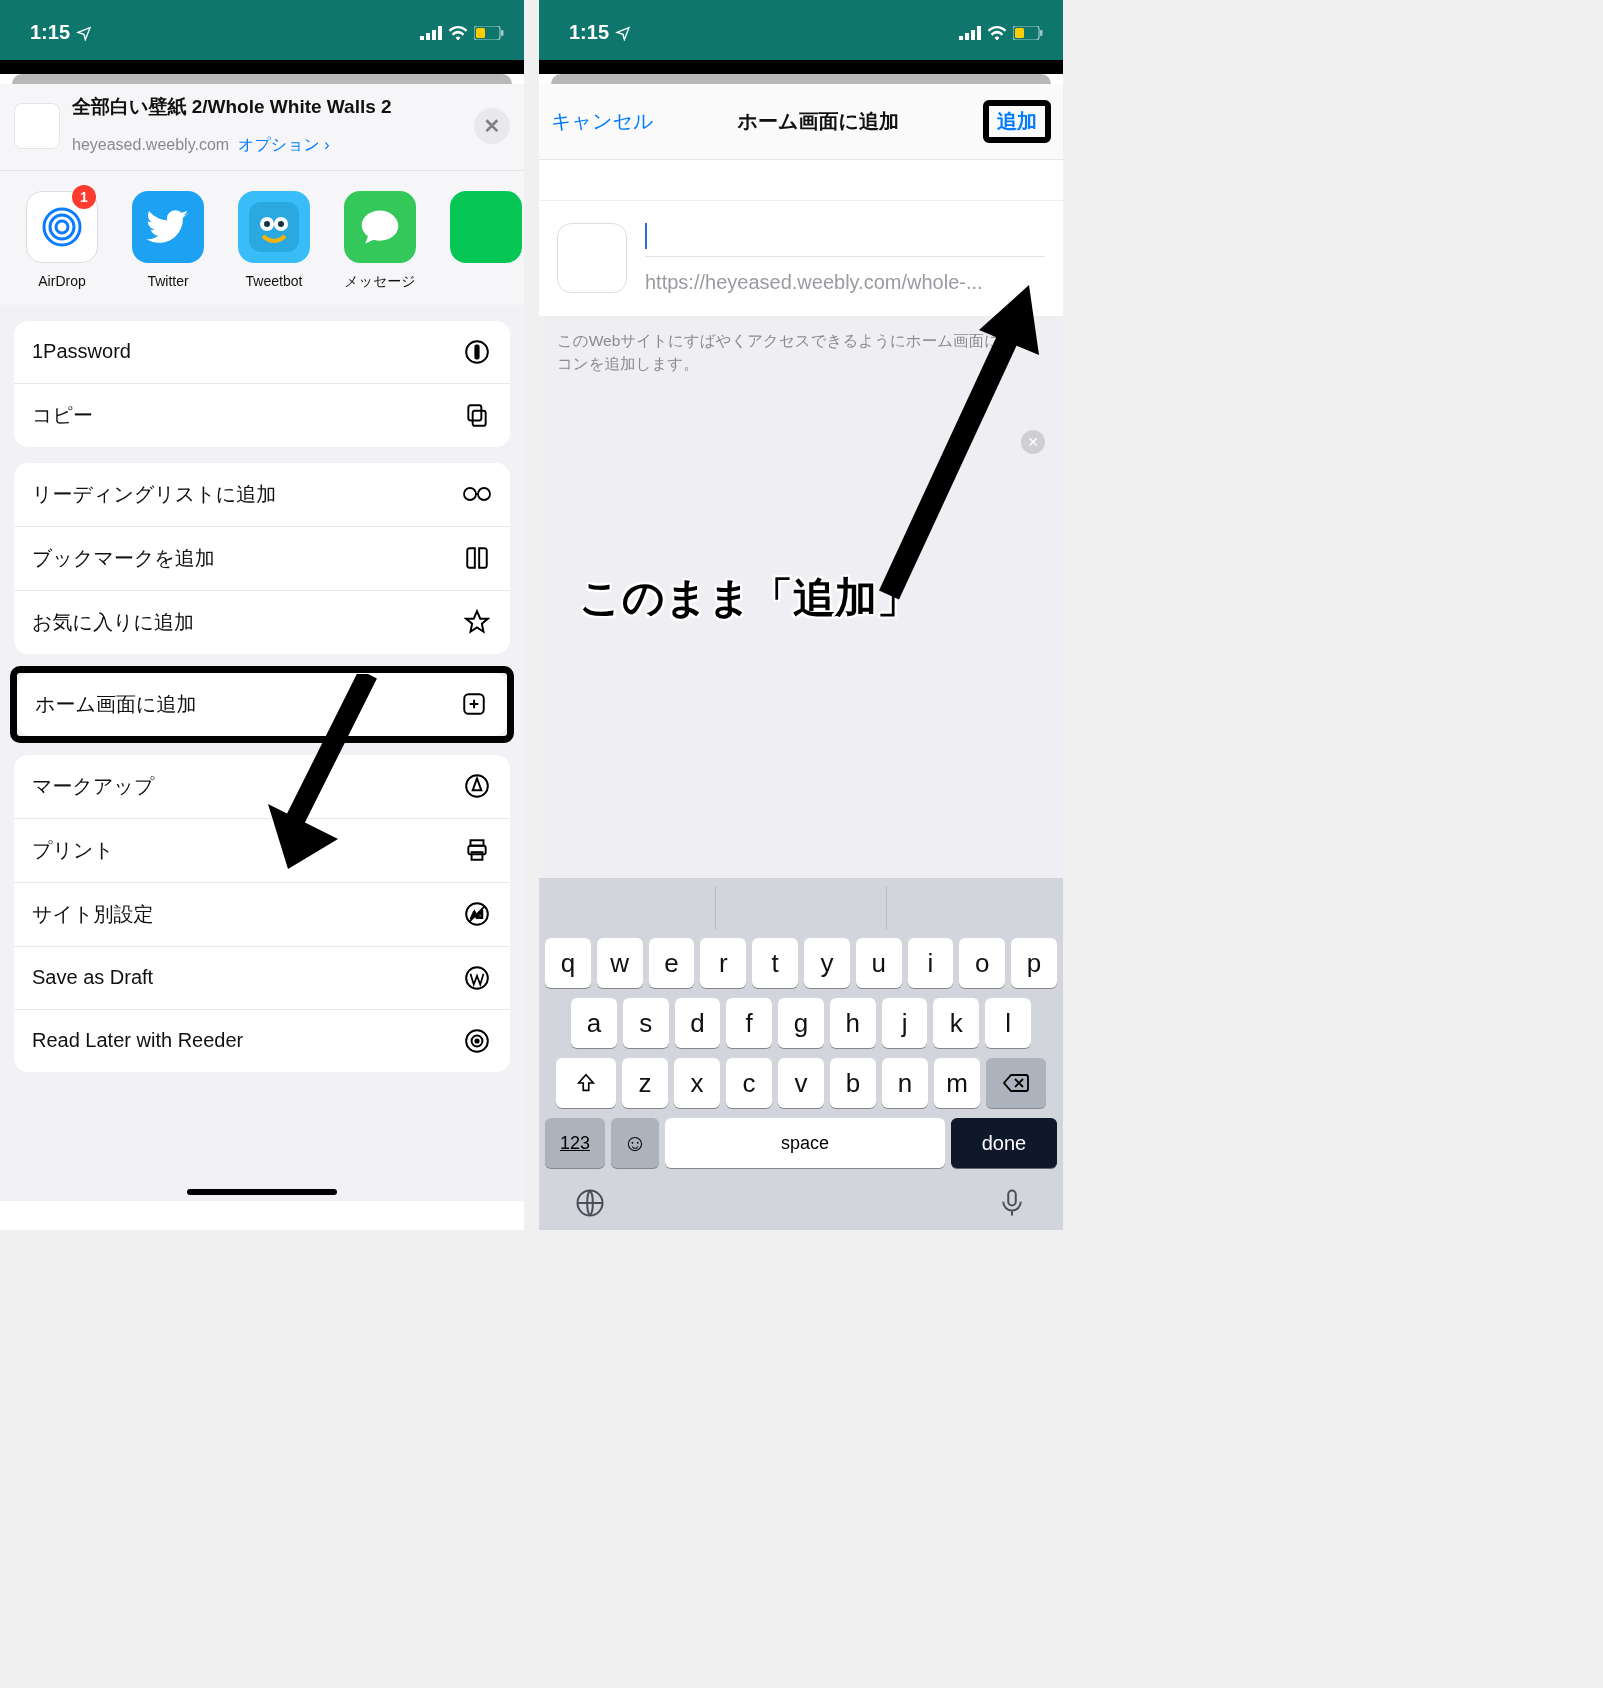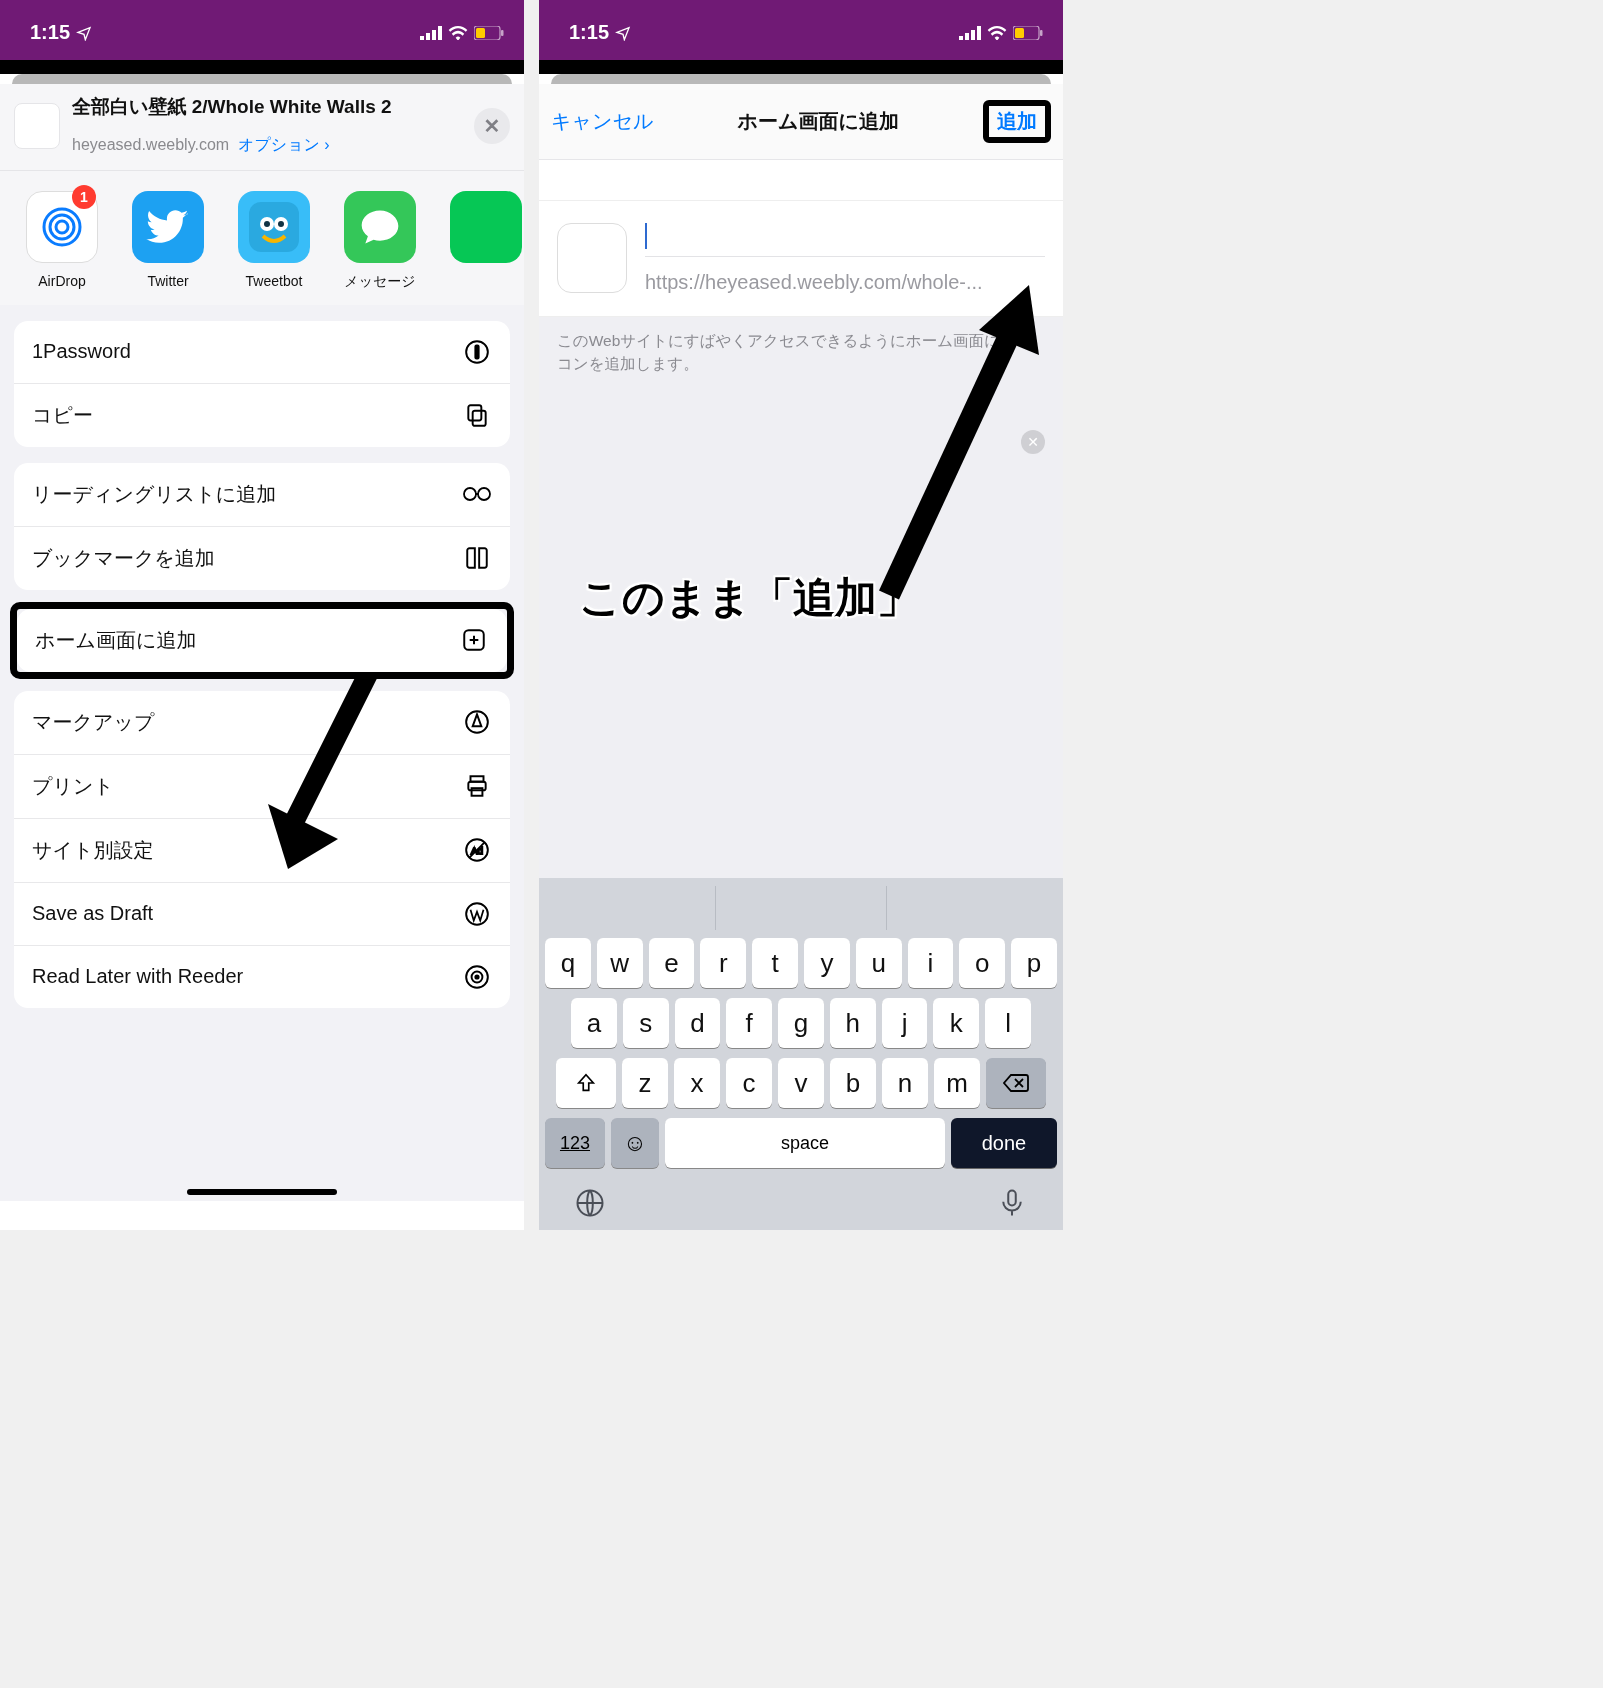--- a/index.html
+++ b/index.html
@@ -13,21 +13,21 @@
   }
   .phone {
     width: 524px;
     background: #fff;
     position: relative;
     overflow: hidden;
   }
   
   .statusbar {
     height: 60px;
-    background: #701a75;
+    background: #0f766e;
     color: #fff;
     display: flex;
     align-items: center;
     justify-content: space-between;
     padding: 5px 20px 0 30px;
     font-size: 20px;
     font-weight: 600;
   }
   .status-left { display:flex; align-items:center; gap:6px;}
   .status-right { display:flex; align-items:center; gap:6px;}
@@ -242,20 +242,28 @@
             </span>
           </div>
           <div class="action-row">
             <span>ブックマークを追加</span>
             <span class="ricon">
               <svg width="26" height="26" viewBox="0 0 24 24" fill="none" stroke="#000" stroke-width="1.8">
                 <path d="M3 5a2 2 0 0 1 2-2h5v18H5a2 2 0 0 1-2-2zM21 5a2 2 0 0 0-2-2h-5v18h5a2 2 0 0 0 2-2z"></path>
               </svg>
             </span>
           </div>
+          <div class="action-row">
+            <span>お気に入りに追加</span>
+            <span class="ricon">
+              <svg width="26" height="26" viewBox="0 0 24 24" fill="none" stroke="#000" stroke-width="1.8">
+                <path d="M12 2l3 7h7l-5.5 4.5L18 21l-6-4-6 4 1.5-7.5L2 9h7z"></path>
+              </svg>
+            </span>
+          </div>
         </div>
         <div class="highlight-box">
           <div class="actions-group" style="margin: 0px;">
             <div class="action-row">
               <span>ホーム画面に追加</span>
               <span class="ricon">
                 <svg width="26" height="26" viewBox="0 0 24 24" fill="none" stroke="#000" stroke-width="1.8">
                   <rect x="3" y="3" width="18" height="18" rx="4"></rect>
                   <path d="M12 8v8M8 12h8"></path>
                 </svg>

